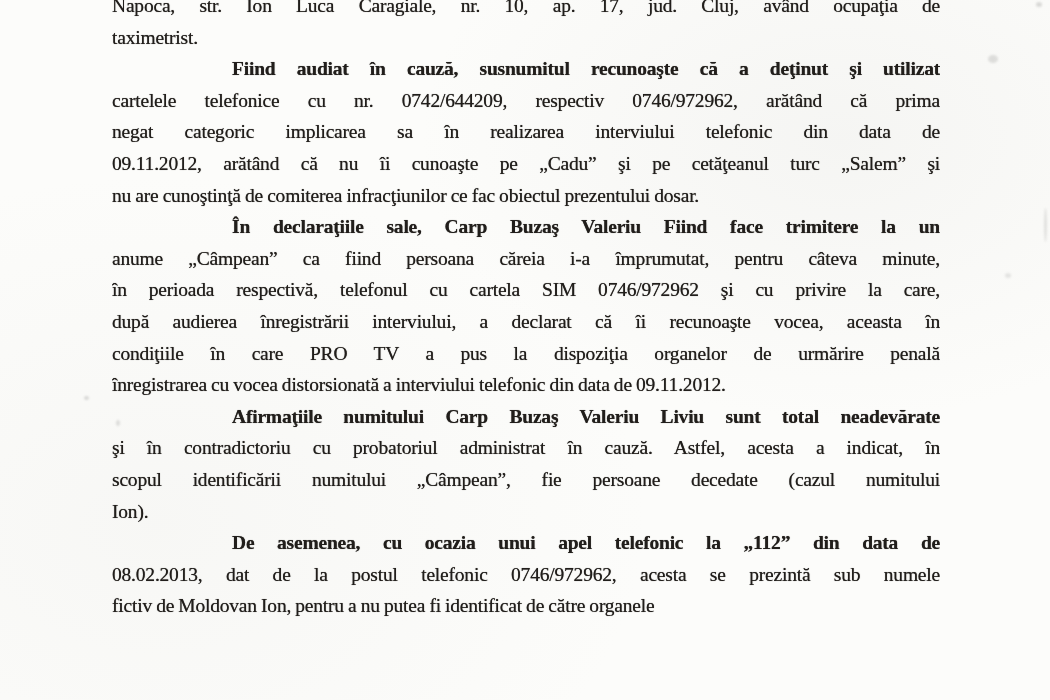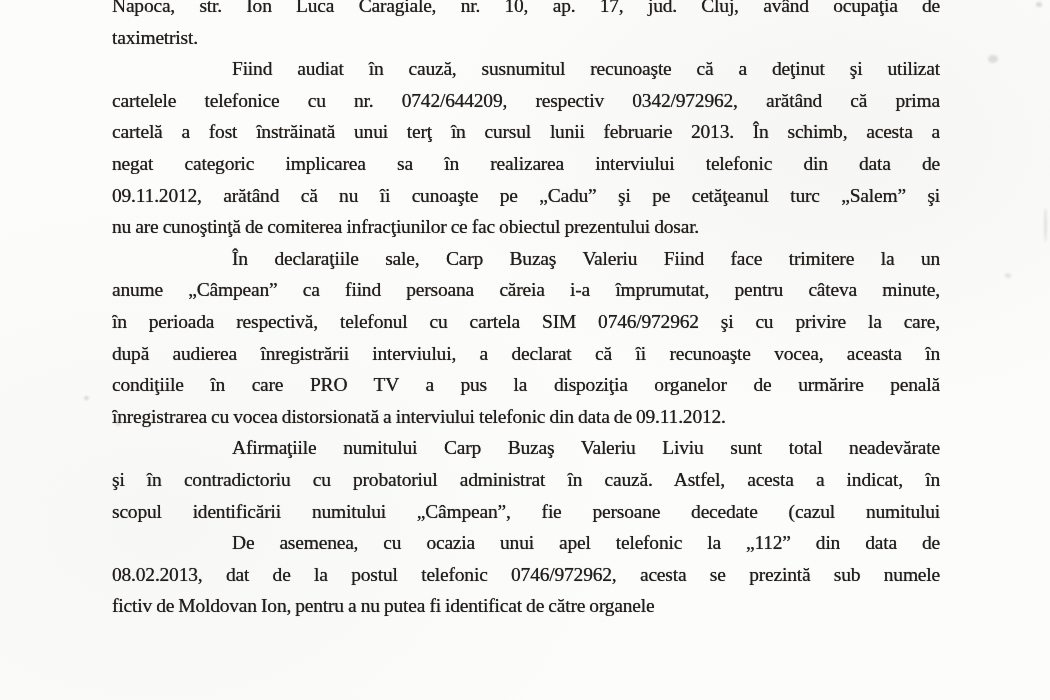--- a/index.html
+++ b/index.html
@@ -27,21 +27,21 @@
     left: 112px;
     width: 828px;
     font-size: 19.5px;
     line-height: 31.6px;
     letter-spacing: -0.2px;
     word-spacing: -0.5px;
     color: #211e1b;
     text-shadow: 0 0 0.7px rgba(32,29,26,0.85);
   }
   .para { margin: 0; padding: 0; }
-  .para.indent .line:first-child { text-indent: 120px; }
+  .para.indent .line:first-child { text-indent: 120px; font-weight: bold; }
   .line {
     height: 31.6px;
     overflow: hidden;
     text-align: justify;
     text-align-last: justify;
     white-space: normal;
   }
   .line.endline {
     text-align: center;
     text-align-last: left;
@@ -57,38 +57,38 @@
 <body>
 
 <div class="page">
   <div class="text-block" style="color: rgb(33, 30, 27);">
       <div class="para">
         <div class="line">Napoca, str. Ion Luca Caragiale, nr. 10, ap. 17, jud. Cluj, având ocupaţia de</div>
         <div class="line endline">taximetrist.</div>
       </div>
       <div class="para indent">
         <div class="line">Fiind audiat în cauză, susnumitul recunoaşte că a deţinut şi utilizat</div>
-        <div class="line">cartelele telefonice cu nr. 0742/644209, respectiv 0342/972962, arătând că prima</div>
-        <div class="line">cartelă a fost înstrăinată unui terţ în cursul lunii februarie 2013. În schimb, acesta a</div>
+        <div class="line">cartelele telefonice cu nr. 0742/644209, respectiv 0746/972962, arătând că prima</div>
         <div class="line">negat categoric implicarea sa în realizarea interviului telefonic din data de</div>
         <div class="line">09.11.2012, arătând că nu îi cunoaşte pe „Cadu” şi pe cetăţeanul turc „Salem” şi</div>
         <div class="line endline">nu are cunoştinţă de comiterea infracţiunilor ce fac obiectul prezentului dosar.</div>
       </div>
       <div class="para indent">
         <div class="line">În declaraţiile sale, Carp Buzaş Valeriu Fiind face trimitere la un</div>
         <div class="line">anume „Câmpean” ca fiind persoana căreia i-a împrumutat, pentru câteva minute,</div>
         <div class="line">în perioada respectivă, telefonul cu cartela SIM 0746/972962 şi cu privire la care,</div>
         <div class="line">după audierea înregistrării interviului, a declarat că îi recunoaşte vocea, aceasta în</div>
         <div class="line">condiţiile în care PRO TV a pus la dispoziţia organelor de urmărire penală</div>
         <div class="line endline">înregistrarea cu vocea distorsionată a interviului telefonic din data de 09.11.2012.</div>
       </div>
       <div class="para indent">
         <div class="line">Afirmaţiile numitului Carp Buzaş Valeriu Liviu sunt total neadevărate</div>
         <div class="line">şi în contradictoriu cu probatoriul administrat în cauză. Astfel, acesta a indicat, în</div>
         <div class="line">scopul identificării numitului „Câmpean”, fie persoane decedate (cazul numitului</div>
+        <div class="line endline">Ion).</div>
       </div>
       <div class="para indent">
         <div class="line">De asemenea, cu ocazia unui apel telefonic la „112” din data de</div>
         <div class="line">08.02.2013, dat de la postul telefonic 0746/972962, acesta se prezintă sub numele</div>
         <div class="line endline">fictiv de Moldovan Ion, pentru a nu putea fi identificat de către organele</div>
       </div>
     </div>
 <div class="speck" style="left: 988px; top: 55px; width: 10px; height: 8px; opacity: 0.25;"></div>
     <div class="speck" style="left: 1036px; top: 2px; width: 6px; height: 5px; opacity: 0.3;"></div>
     <div class="speck" style="left: 1044px; top: 208px; width: 3px; height: 34px; opacity: 0.22;"></div>

